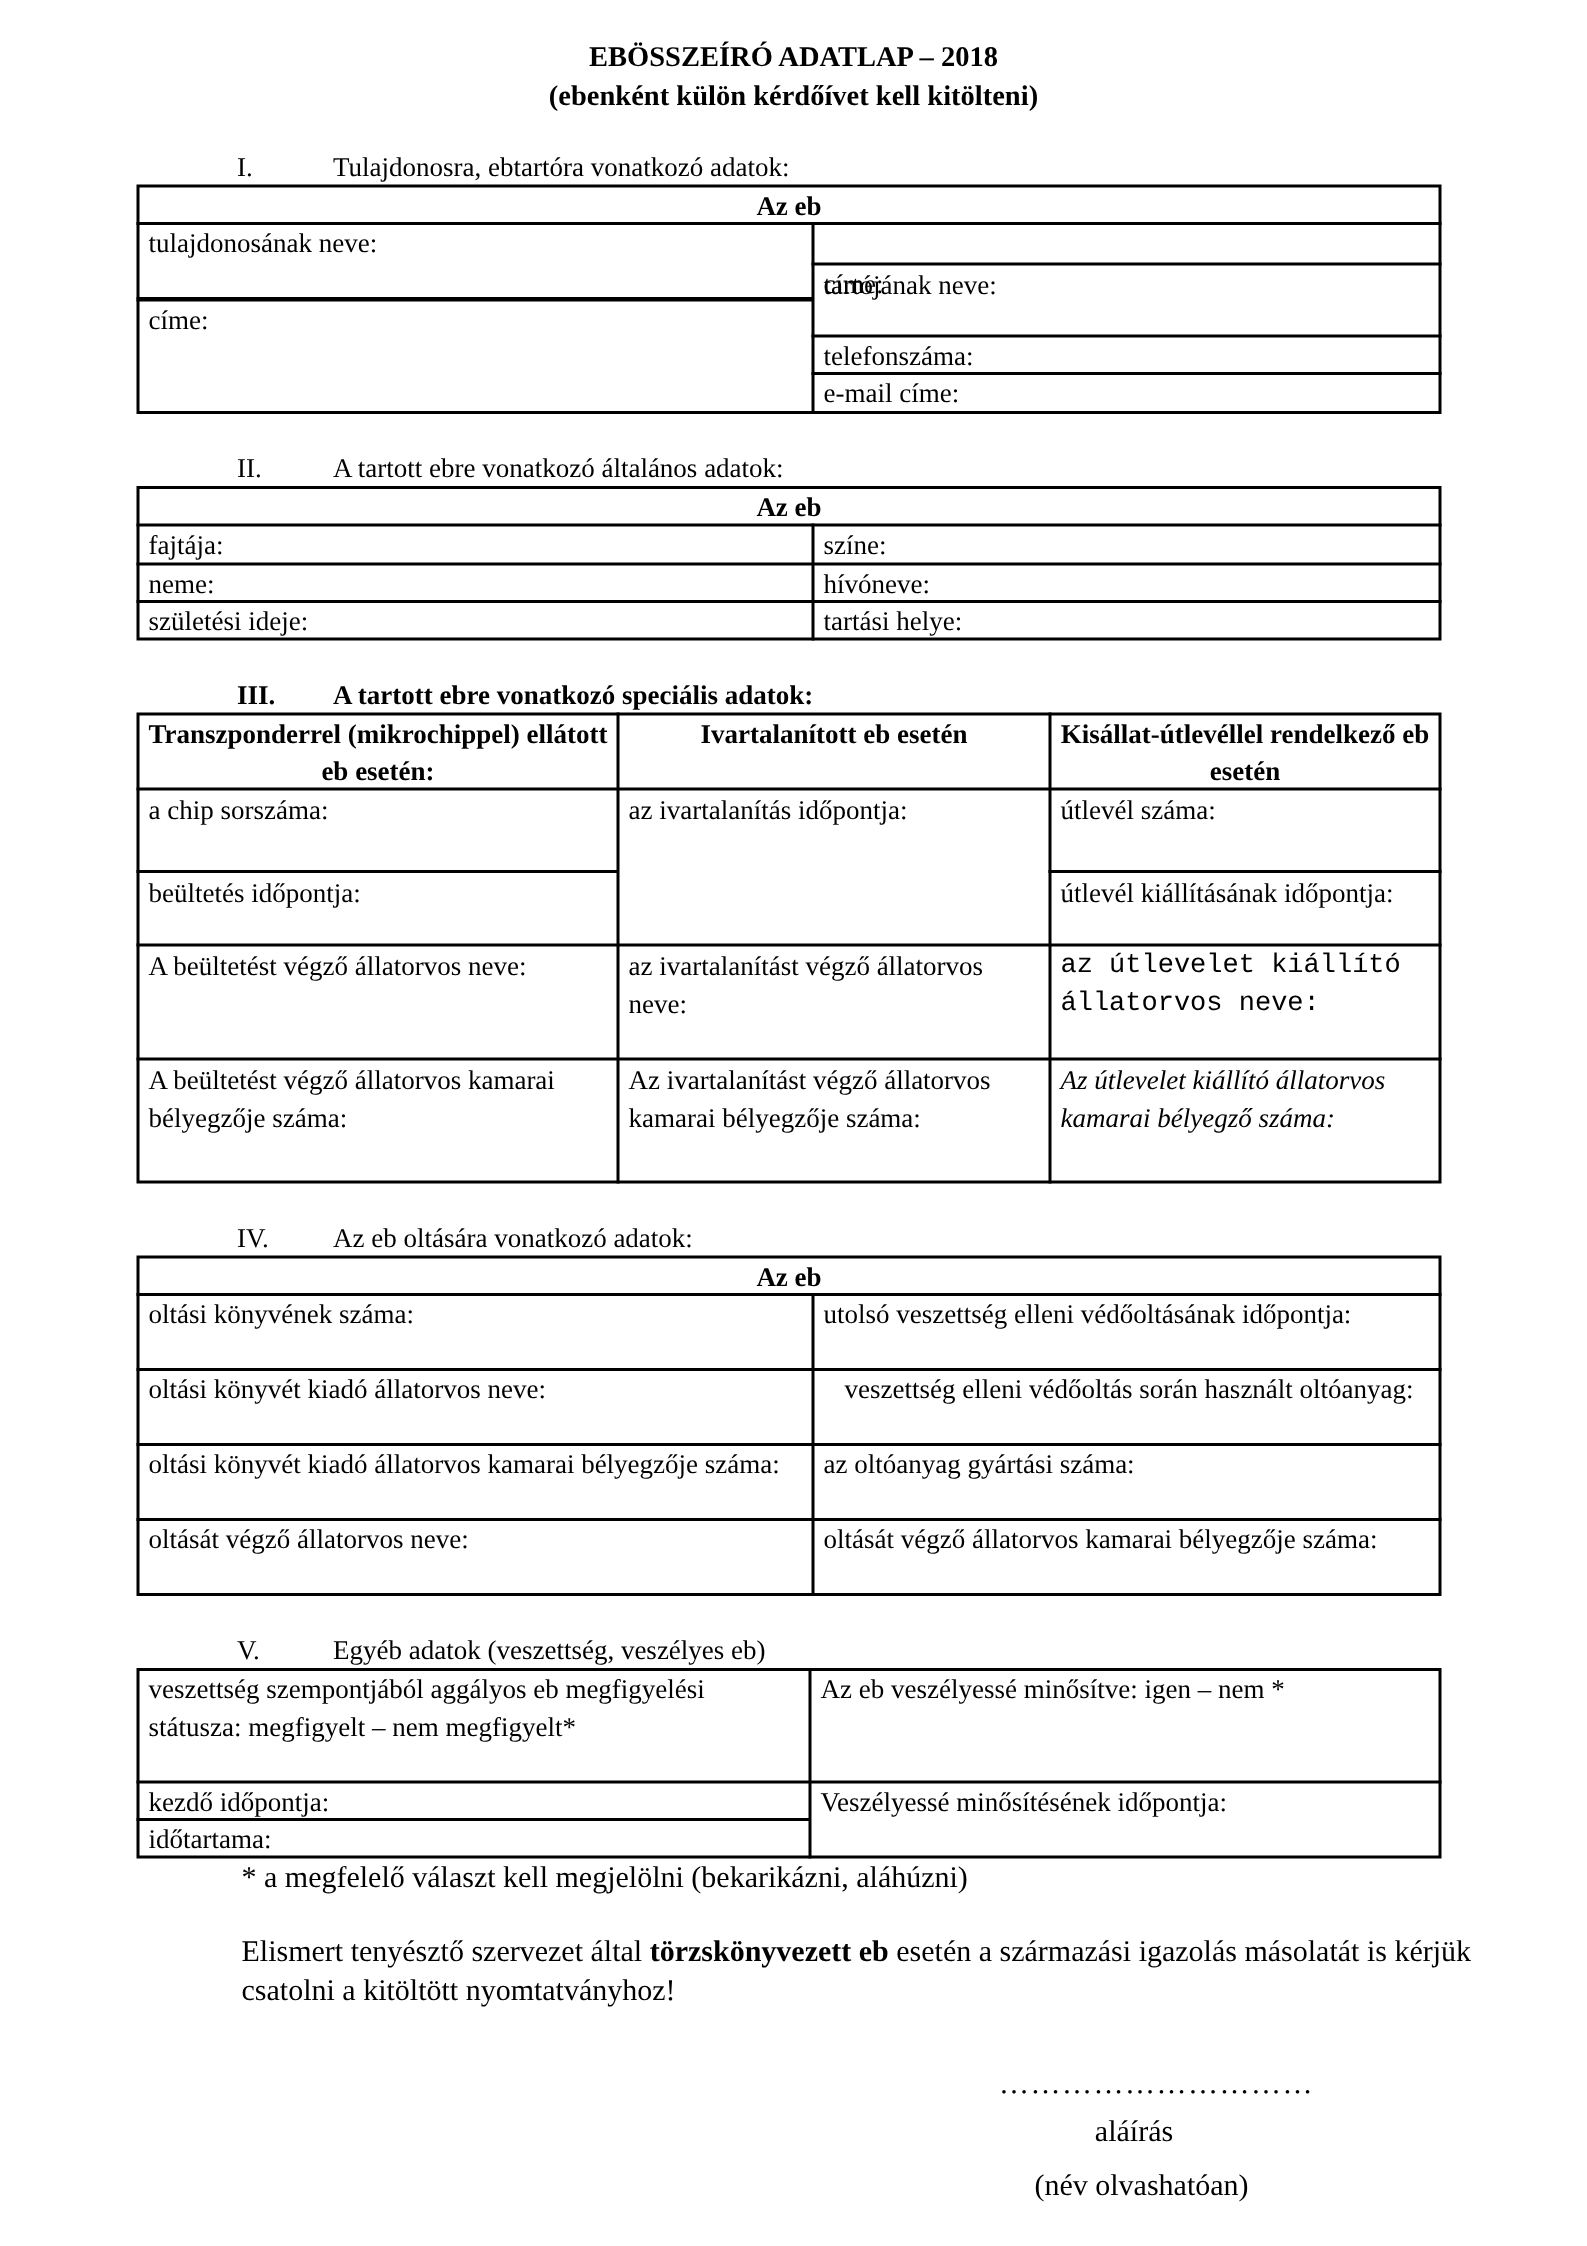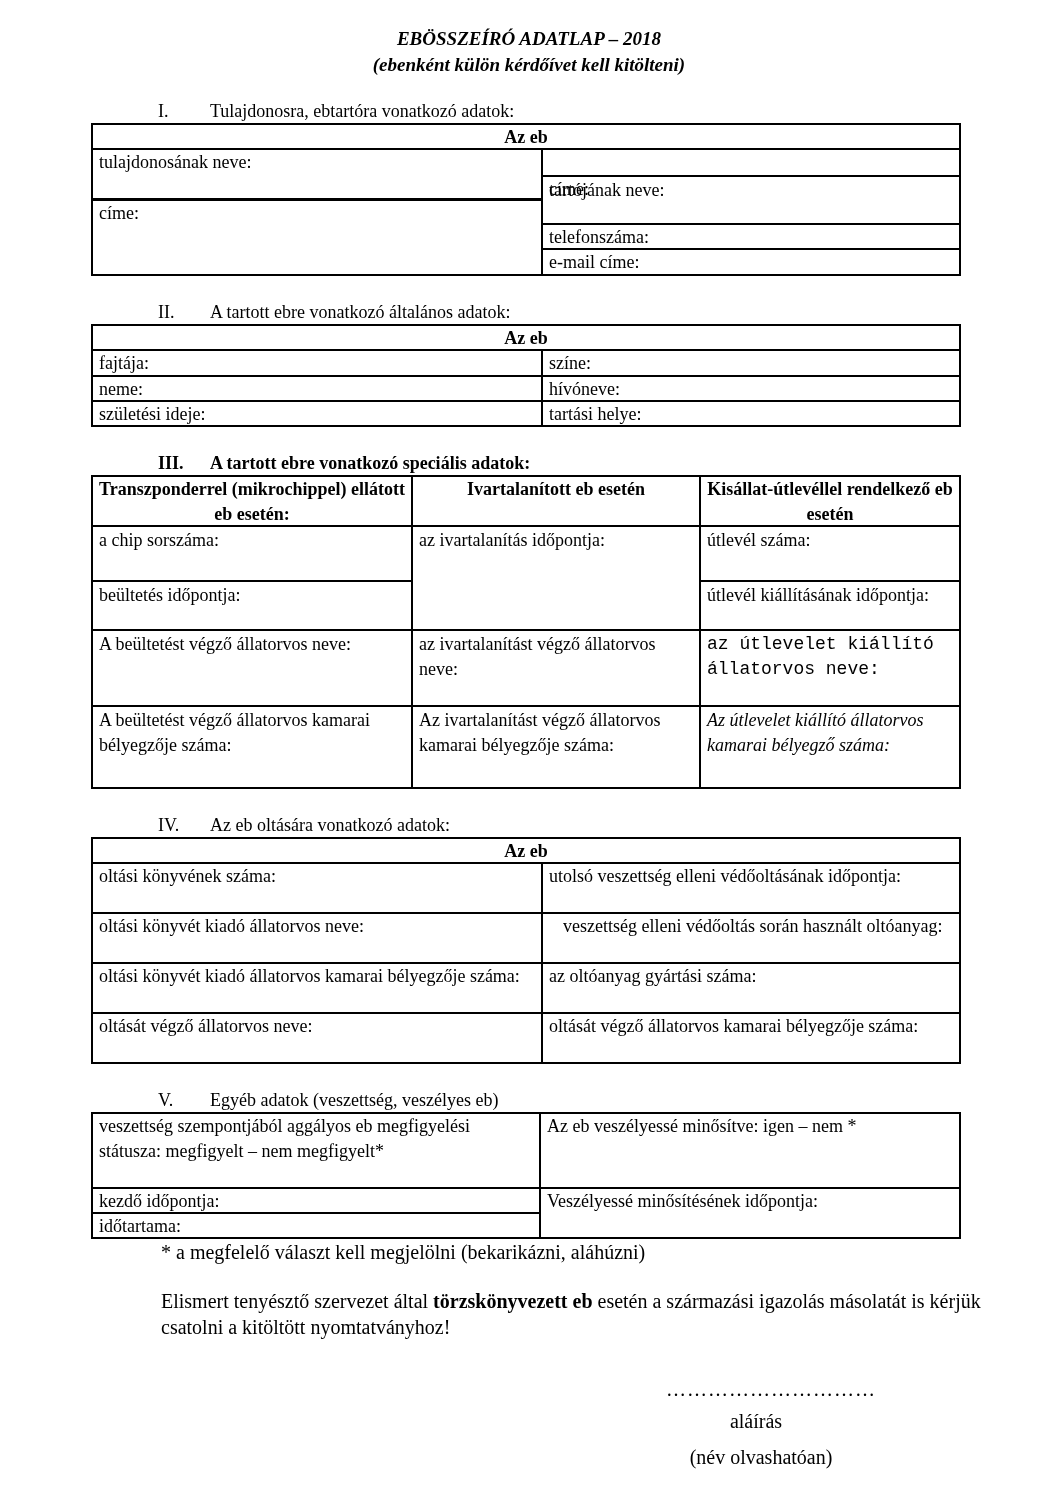--- a/index.html
+++ b/index.html
@@ -1,21 +1,21 @@
 <!DOCTYPE html>
 <html><head>
 <meta charset="utf-8">
 <style>
   html, body { margin:0; padding:0; background:#ffffff; }
   body { width:1058px; height:1497px; position:relative; font-family:"Liberation Serif", "DejaVu Serif", serif; color:#000; font-size:18px; }
   .abs { position:absolute; }
-  .title { left:0; width:1058px; text-align:center; font-weight:bold; font-size:19px;font-style:italic; }
+  .title { left:0; width:1058px; text-align:center; font-weight:bold; font-size:19px; }
   .sec { font-size:18px; }
   .sec .num { position:absolute; left:0; }
-  .sec .txt { position:absolute; left:52px; white-space:nowrap; }
+  .sec .txt { position:absolute; left:64px; white-space:nowrap; }
   .sec.bold { font-weight:bold; }
   .box { position:absolute; border:2px solid #000; box-sizing:border-box; }
   .hl { position:absolute; height:0; border-top:2px solid #000; }
   .vl { position:absolute; width:0; border-left:2px solid #000; }
   .cell { position:absolute; font-size:18px; line-height:25px; padding:0 6px; box-sizing:border-box; }
   .hdr { font-weight:bold; text-align:center; }
   .foot { font-size:20px; line-height:26px;margin-left:36px; }
   b { font-weight:bold; }
 </style>
 </head>

